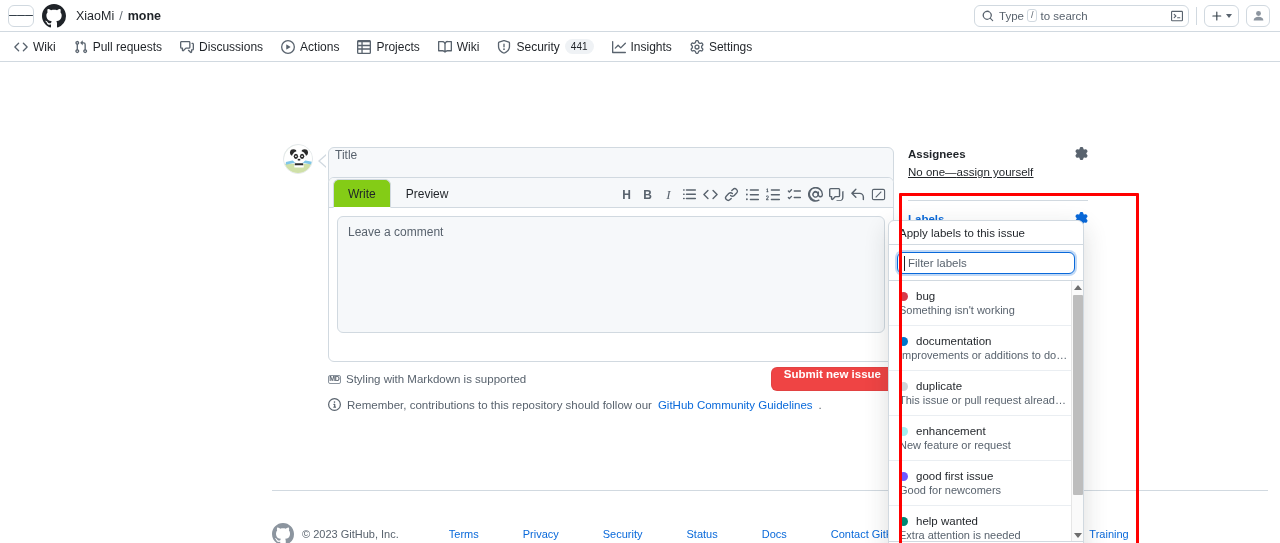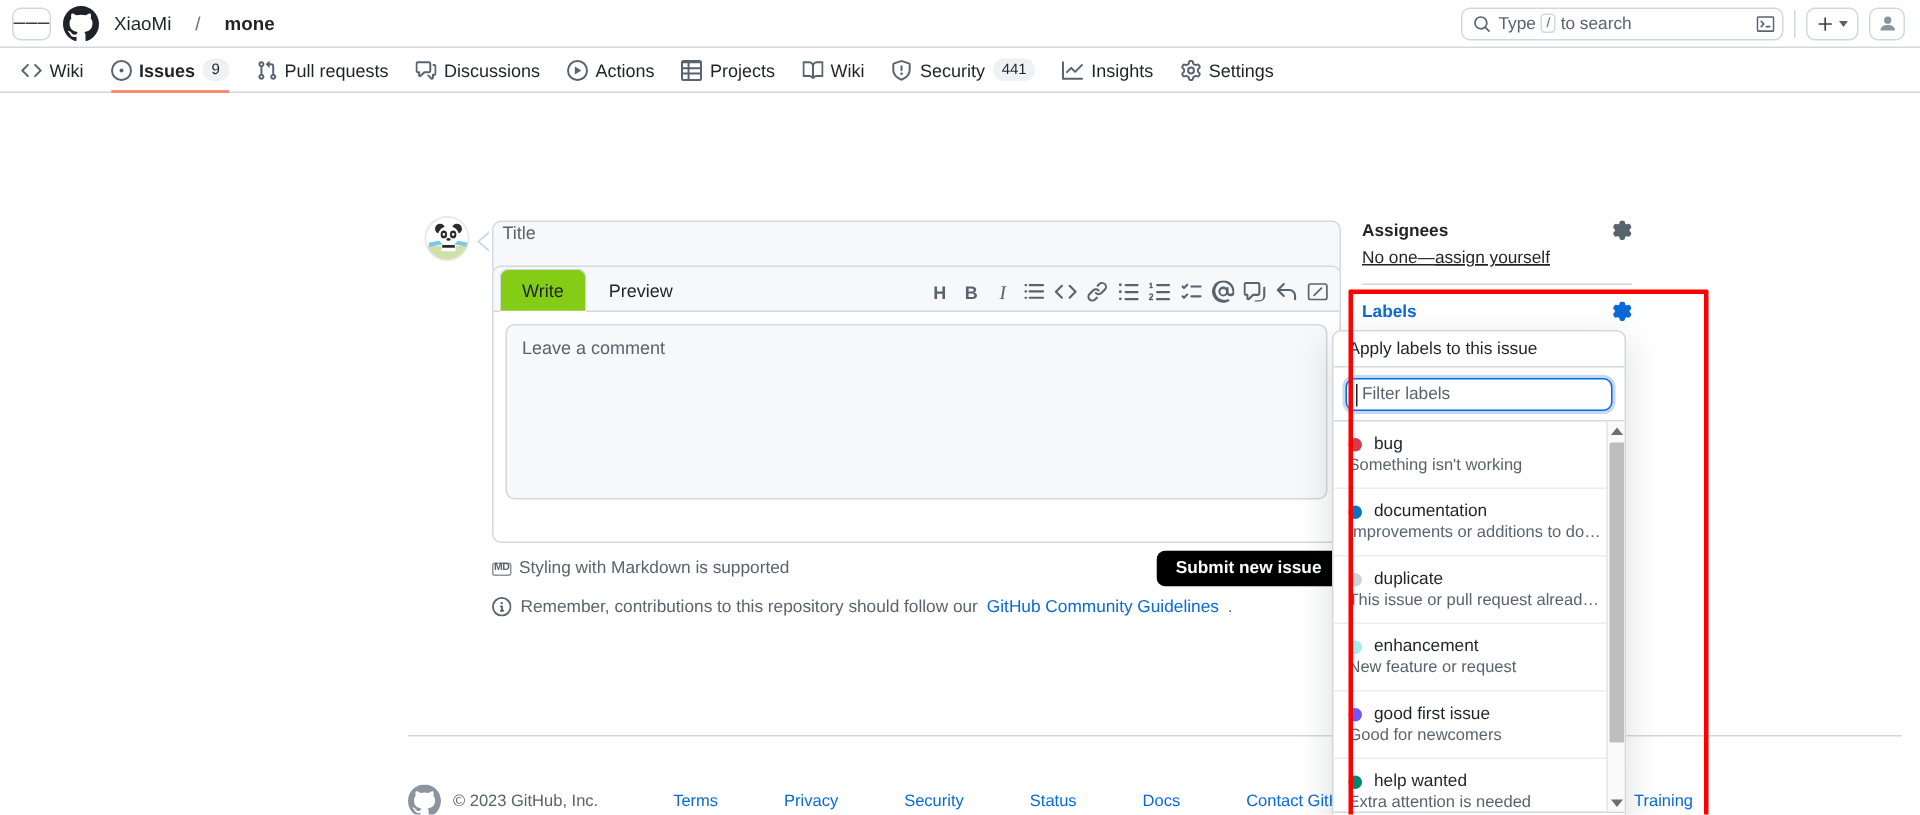--- a/index.html
+++ b/index.html
@@ -20,21 +20,21 @@
     background: #ffffff; border-bottom: 1px solid #d1d9e0;
     display: flex; align-items: center; padding: 0 8px;
   }
   .hamburger {
     width: 26px; height: 22px; border: 1px solid #d1d9e0; border-radius: 6px;
     display: flex; align-items: center; justify-content: center;
     margin-right: 6px; background:#fff;
   }
   .hamburger span { display:block; width:13px; height:1.6px; background:#35404a; margin:1.3px 0; border-radius:1px;}
   .gh-mark { width: 24px; height: 24px; margin: 0 10px 0 2px; }
-  .breadcrumb { display:flex; align-items:flex-end; gap:16px; font-size: 12.5px; }
+  .breadcrumb { display:flex; align-items:flex-end; gap:5px; font-size: 12.5px; }
   .bc-owner { color:#1f2328; }
   .bc-sep { color:#656d76; }
   .bc-repo { color:#1f2328; font-weight: 600; }
 
   .topbar-right { margin-left:auto; display:flex; align-items:center; gap:7px; padding-right:2px;}
   .searchbox {
     width: 215px; height: 22px; border:1px solid #d1d9e0; border-radius:6px;
     display:flex; align-items:center; padding: 0 5px 0 7px; background:#ffffff;
     color:#59636e; font-size:11.5px; gap:5px;
   }
@@ -130,38 +130,38 @@
     border:1px solid #8c959f; border-radius:2px; color:#59636e;
     font-size:7px; font-weight:700; width:13px; height:9px; line-height:8px; letter-spacing:-0.3px;
   }
 
   .below-editor {
     position:absolute; left:328px; top:305px; width:566px;
     display:flex; align-items:center;
   }
   .md-support { display:flex; align-items:center; gap:5px; color:#59636e; font-size:11.5px;}
   .submit-btn {
-    margin-left:auto; background:#000000; color:#ffffff; font-weight:600;
+    margin-left:auto; background:#ef4444; color:#ffffff; font-weight:600;
     border:1px solid rgba(31,35,40,0.06); border-radius:6px;
-    height:24px; display:flex; align-items:center; padding:0 12px; font-size:11.5px;
+    height:24px; display:flex; align-items:flex-start; padding:0 12px; font-size:11.5px;
   }
 
   .guideline-note {
     position:absolute; left:328px; top:336px; width:566px;
     display:flex; align-items:center; gap:6px; color:#59636e; font-size:11.5px;
   }
   .guideline-note a { color:#0969da; text-decoration:none; }
 
   .hr-main {
     position:absolute; left:272px; top:428px; width:996px; height:1px; background:#d1d9e0;
   }
 
   
   .sidebar { position:absolute; left:908px; top:85px; width:180px; }
-  .side-sec { border-bottom:1px solid #d1d9e0; padding:0 0 11px 0; margin-bottom:11px;}
+  .side-sec { border-bottom:1px solid #d1d9e0; padding:0 0 22px 0; margin-bottom:11px;}
   .side-head {
     display:flex; align-items:center; font-size:11.5px; font-weight:600; color:#1f2328;
     margin-bottom:6px;
   }
   .side-head.active-link { color:#0969da; }
   .gear { margin-left:auto; color:#59636e; display:flex; }
   .gear.blue { color:#0969da; }
   .side-text { font-size:11.5px; color:#1f2328;text-decoration:underline; }
   .side-text a { color:#1f2328; }
 
@@ -297,28 +297,20 @@
 
     <div class="navitem">
       <svg class="nav-ico" viewBox="0 0 16 16">
         <path fill="#59636e" d="m11.28 3.22 4.25 4.25a.75.75 0 0 1 0 1.06l-4.25 4.25a.749.749 0
         1 1-1.06-1.06L13.94 8l-3.72-3.72a.749.749 0 1 1 1.06-1.06Zm-6.56 0a.751.751 0 0 1
         1.042.018.751.751 0 0 1 .018 1.042L2.06 8l3.72 3.72a.749.749 0 1 1-1.06 1.06L.47 8.53a.75.75 0 0 1 0-1.06Z"></path>
       </svg>
       <span>Wiki</span>
     </div>
 
-    <div class="navitem active">
-      <svg class="nav-ico" viewBox="0 0 16 16">
-        <path fill="#59636e" d="M8 9.5a1.5 1.5 0 1 0 0-3 1.5 1.5 0 0 0 0 3Z"></path>
-        <path fill="#59636e" d="M8 0a8 8 0 1 1 0 16A8 8 0 0 1 8 0ZM1.5 8a6.5 6.5 0 1 0 13 0 6.5 6.5 0 0 0-13 0Z"></path>
-      </svg>
-      <span>Issues</span>
-      <span class="count-badge">9</span>
-    </div>
 
     <div class="navitem">
       <svg class="nav-ico" viewBox="0 0 16 16">
         <path fill="#59636e" d="M1.5 3.25a2.25 2.25 0 1 1 3 2.122v5.256a2.251 2.251 0 1
         1-1.5 0V5.372A2.25 2.25 0 0 1 1.5 3.25Zm5.677-.177L9.573.677A.25.25 0 0 1 10
         .854V2.5h1A2.5 2.5 0 0 1 13.5 5v5.628a2.251 2.251 0 1 1-1.5 0V5a1 1 0 0
         0-1-1h-1v1.646a.25.25 0 0 1-.427.177L7.177 3.427a.25.25 0 0 1 0-.354ZM3.75
         2.5a.75.75 0 1 0 0 1.5.75.75 0 0 0 0-1.5Zm0 9.5a.75.75 0 1 0 0 1.5.75.75 0 0 0
         0-1.5Zm8.25.75a.75.75 0 1 0 1.5 0 .75.75 0 0 0-1.5 0Z"></path>
       </svg>

